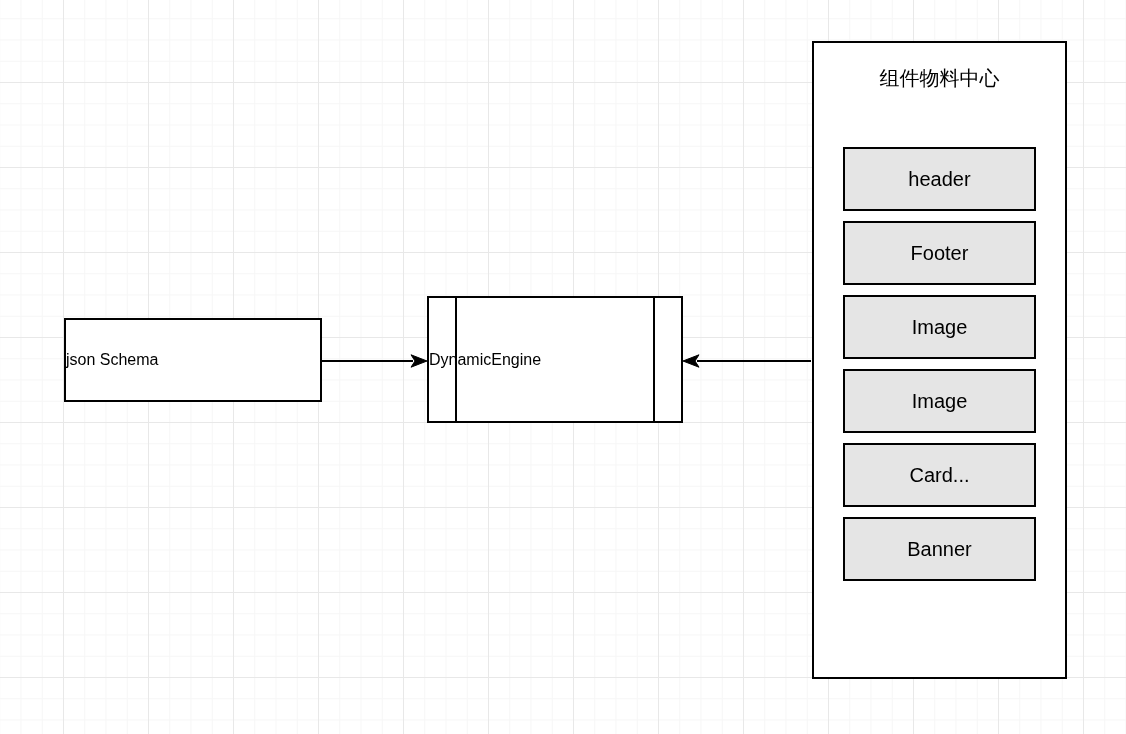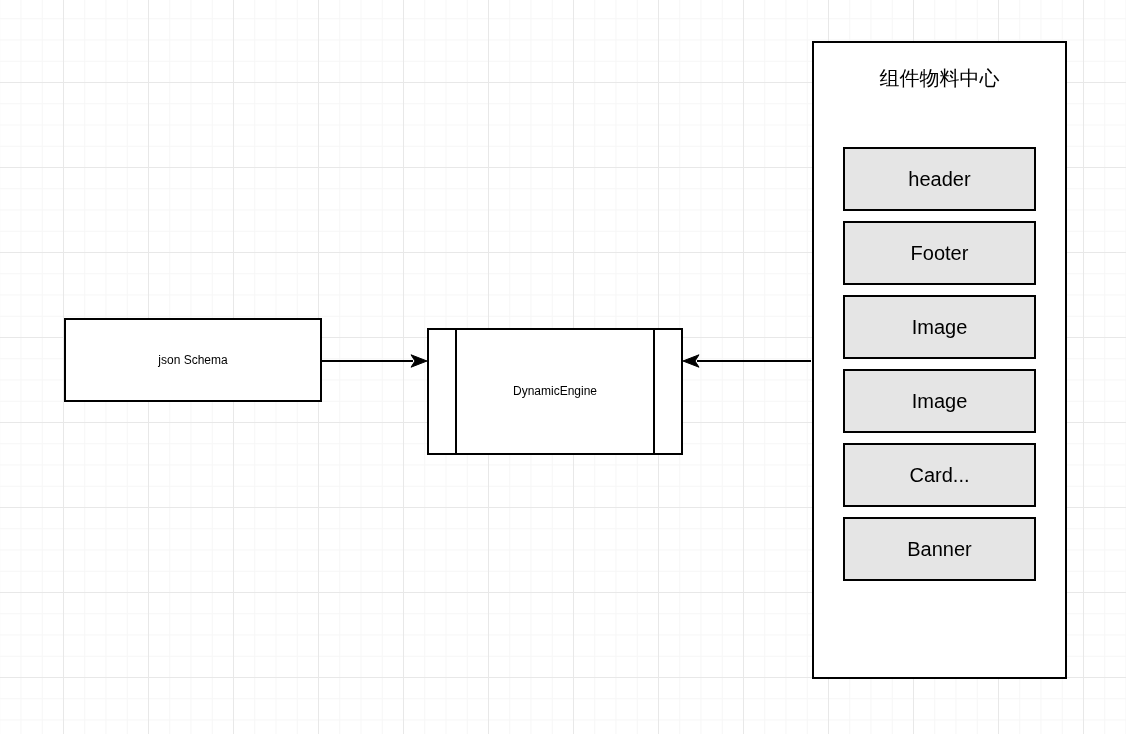--- a/index.html
+++ b/index.html
@@ -21,27 +21,26 @@
       linear-gradient(to bottom, #f6f6f6 1px, transparent 1px);
     background-size: 85px 85px, 85px 85px, 21.25px 21.25px, 21.25px 21.25px;
     background-position: -22px -3px, -22px -3px, -22px -3px, -22px -3px;
   }
   .node {
     position: absolute;
     background: #ffffff;
     border: 2px solid #000000;
     display: flex;
     align-items: center;
-    justify-content: center;
-    font-size: 12px;
+    font-size: 16px;
     line-height: 1.2;
     text-align: center;
   }
   #json-schema { left: 64px; top: 318px; width: 258px; height: 84px; }
-  #dynamic-engine { left: 427px; top: 296px; width: 256px; height: 127px; margin-top: 32px; }
+  #dynamic-engine { left: 427px; top: 296px; width: 256px; height: 127px; }
   .process-bar {
     position: absolute;
     top: 0;
     bottom: 0;
     width: 0;
     border-left: 2px solid #000000;
   }
   .process-bar.left  { left: 26px; }
   .process-bar.right { right: 26px; }
   #material-center {

